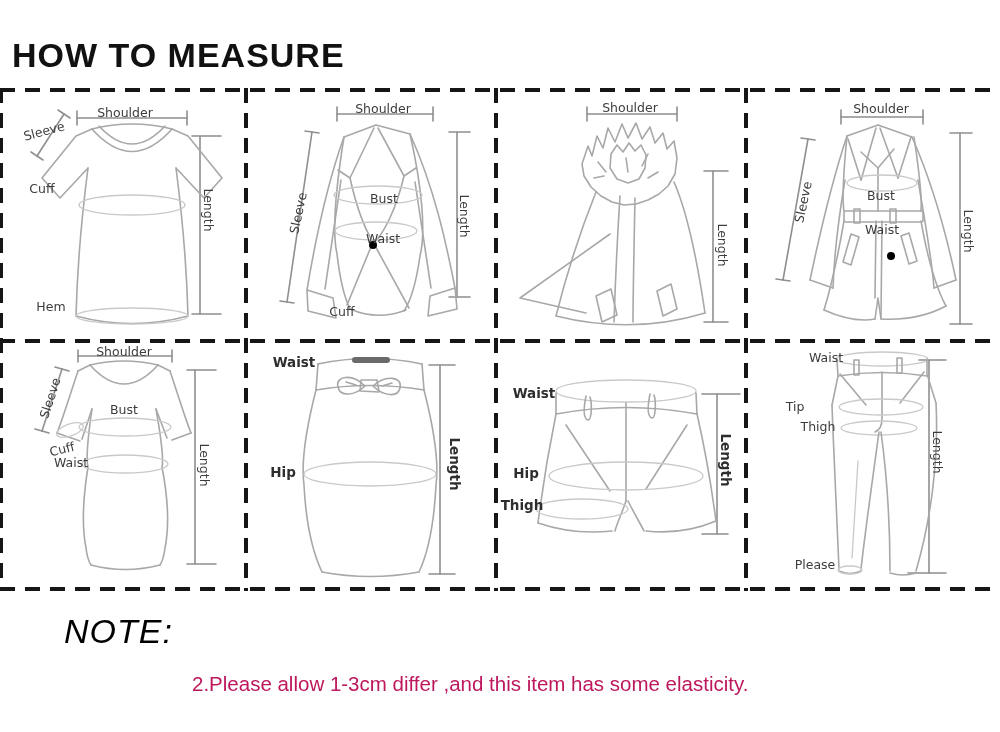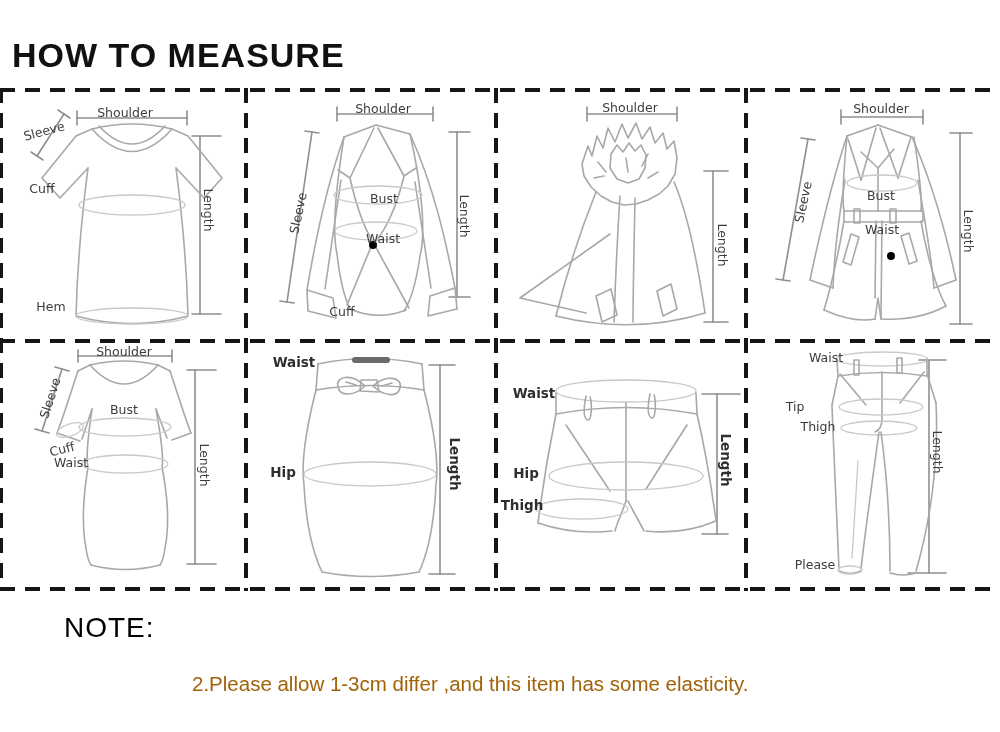--- a/index.html
+++ b/index.html
@@ -16,23 +16,23 @@
   .panel{position:absolute;}
   .panel svg{position:absolute;left:0;top:0;}
   .g path,.g line,.g ellipse,.g rect{fill:none;stroke:#a8a8a8;stroke-width:1.6;stroke-linecap:round;stroke-linejoin:round;}
   .g .l{stroke:#c9c9c9;stroke-width:1.3;}
   .g .dk{fill:#6a6a6a;stroke:none;}
   .m line{stroke:#8f8f8f;stroke-width:1.6;stroke-linecap:round;}
   .lbl{position:absolute;white-space:nowrap;font-family:"DejaVu Sans",sans-serif;
        font-size:12.5px;color:#3c3c3c;transform:translate(-50%,-50%);}
   .lbl.b{font-weight:bold;font-size:13.5px;color:#2e2e2e;}
   
-  .note-heading{position:absolute;left:64px;top:612px;font-size:28px;letter-spacing:1px;color:#000;}
+  .note-heading{position:absolute;left:64px;top:612px;font-size:34px;letter-spacing:1px;color:#000;font-style:italic;}
   .note-line1{position:absolute;left:192px;top:626px;font-size:20.5px;color:#000;}
-  .note-line2{position:absolute;left:192px;top:672px;font-size:20.5px;color:#a16207;}
+  .note-line2{position:absolute;left:192px;top:672px;font-size:20.5px;color:#be185d;}
 </style>
 </head>
 <body>
 
 <div class="canvas">
 
   <h1 class="title">HOW TO MEASURE</h1>
 
   <div class="hdash" style="top:88px"></div>
   <div class="hdash" style="top:339px"></div>

